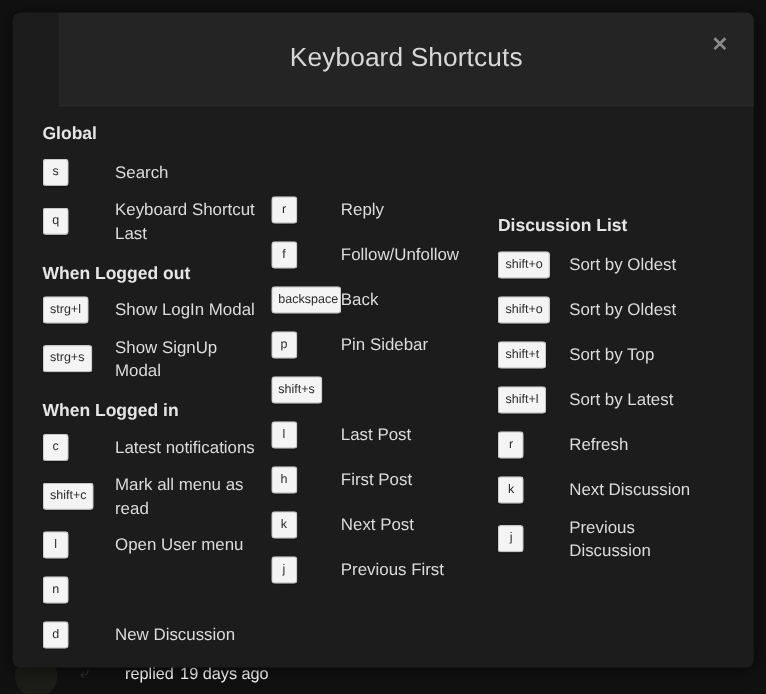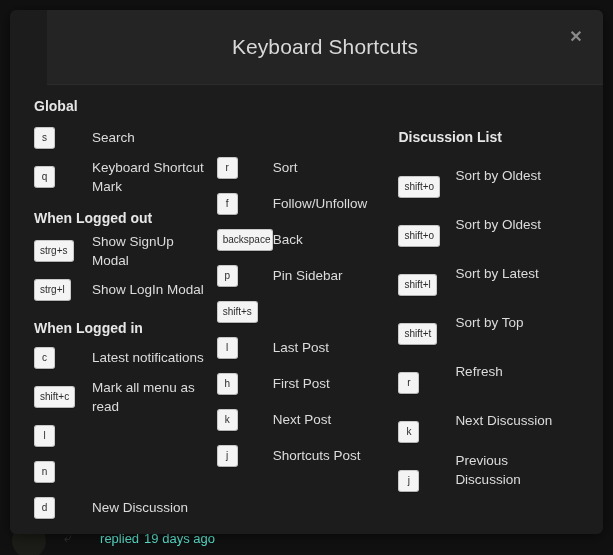--- a/index.html
+++ b/index.html
@@ -55,21 +55,21 @@
     font-size: 13px;
     transform: scaleX(-1);
     display: inline-block;
   }
   .bg-author {
     color: #3a3a36;
     font-weight: bold;
     margin-top: 48px;
   }
   .bg-time {
-    color: #5eead4;
+    color: #ffffff;
   }
 
   
   #modal {
     position: absolute;
     left: 10px;
     top: 10px;
     width: 593px;
     height: 524px;
     background: #1c1c1c;
@@ -147,21 +147,21 @@
     min-height: 32px;
     margin: 4px 0;
   }
   .key-cell {
     flex: 0 0 auto;
     display: flex;
     align-items: center;
   }
   .shortcut-column.col-0 .key-cell { width: 58px; }
   .shortcut-column.col-1 .key-cell { width: 56px; }
-  .shortcut-column.col-2 .key-cell { width: 57px; margin-top: 23px; }
+  .shortcut-column.col-2 .key-cell { width: 57px; }
 
   kbd.keycap {
     display: inline-block;
     background: #f4f4f4;
     color: #2b2b2b;
     border: 1px solid #c9c9c9;
     border-bottom-color: #b3b3b3;
     border-radius: 3px;
     font-family: "Liberation Sans", sans-serif;
     font-size: 10px;
@@ -211,71 +211,72 @@
         <div class="shortcut-row">
           <div class="key-cell">
             <kbd class="keycap">s</kbd>
           </div>
           <div class="shortcut-label">Search</div>
         </div>
         <div class="shortcut-row">
           <div class="key-cell">
             <kbd class="keycap">q</kbd>
           </div>
-          <div class="shortcut-label">Keyboard Shortcut Mark</div>
+          <div class="shortcut-label">Keyboard Shortcut Last</div>
         </div>
         <div class="group-title">When Logged out</div>
         <div class="shortcut-row">
           <div class="key-cell">
+            <kbd class="keycap">strg+l</kbd>
+          </div>
+          <div class="shortcut-label">Show LogIn Modal</div>
+        </div>
+        <div class="shortcut-row">
+          <div class="key-cell">
             <kbd class="keycap">strg+s</kbd>
           </div>
           <div class="shortcut-label">Show SignUp Modal</div>
         </div>
-        <div class="shortcut-row">
-          <div class="key-cell">
-            <kbd class="keycap">strg+l</kbd>
-          </div>
-          <div class="shortcut-label">Show LogIn Modal</div>
-        </div>
         <div class="group-title">When Logged in</div>
         <div class="shortcut-row">
           <div class="key-cell">
             <kbd class="keycap">c</kbd>
           </div>
           <div class="shortcut-label">Latest notifications</div>
         </div>
         <div class="shortcut-row">
           <div class="key-cell">
             <kbd class="keycap">shift+c</kbd>
           </div>
           <div class="shortcut-label">Mark all menu as read</div>
         </div>
         <div class="shortcut-row">
           <div class="key-cell">
             <kbd class="keycap">l</kbd>
           </div>
+          <div class="shortcut-label">Open User menu</div>
         </div>
         <div class="shortcut-row">
           <div class="key-cell">
             <kbd class="keycap">n</kbd>
           </div>
         </div>
         <div class="shortcut-row">
           <div class="key-cell">
             <kbd class="keycap">d</kbd>
           </div>
           <div class="shortcut-label">New Discussion</div>
         </div>
       </div>
       <div class="shortcut-column col-1">
         <div class="shortcut-row">
           <div class="key-cell">
             <kbd class="keycap">r</kbd>
           </div>
-          <div class="shortcut-label">Sort</div>
+          <div class="shortcut-label">Reply</div>
         </div>
         <div class="shortcut-row">
           <div class="key-cell">
             <kbd class="keycap">f</kbd>
           </div>
           <div class="shortcut-label">Follow/Unfollow</div>
         </div>
         <div class="shortcut-row">
           <div class="key-cell">
             <kbd class="keycap">backspace</kbd>
@@ -308,48 +309,48 @@
         <div class="shortcut-row">
           <div class="key-cell">
             <kbd class="keycap">k</kbd>
           </div>
           <div class="shortcut-label">Next Post</div>
         </div>
         <div class="shortcut-row">
           <div class="key-cell">
             <kbd class="keycap">j</kbd>
           </div>
-          <div class="shortcut-label">Shortcuts Post</div>
+          <div class="shortcut-label">Previous First</div>
         </div>
       </div>
       <div class="shortcut-column col-2">
         <div class="column-title">Discussion List</div>
         <div class="shortcut-row">
           <div class="key-cell">
             <kbd class="keycap">shift+o</kbd>
           </div>
           <div class="shortcut-label">Sort by Oldest</div>
         </div>
         <div class="shortcut-row">
           <div class="key-cell">
             <kbd class="keycap">shift+o</kbd>
           </div>
           <div class="shortcut-label">Sort by Oldest</div>
         </div>
         <div class="shortcut-row">
           <div class="key-cell">
+            <kbd class="keycap">shift+t</kbd>
+          </div>
+          <div class="shortcut-label">Sort by Top</div>
+        </div>
+        <div class="shortcut-row">
+          <div class="key-cell">
             <kbd class="keycap">shift+l</kbd>
           </div>
           <div class="shortcut-label">Sort by Latest</div>
-        </div>
-        <div class="shortcut-row">
-          <div class="key-cell">
-            <kbd class="keycap">shift+t</kbd>
-          </div>
-          <div class="shortcut-label">Sort by Top</div>
         </div>
         <div class="shortcut-row">
           <div class="key-cell">
             <kbd class="keycap">r</kbd>
           </div>
           <div class="shortcut-label">Refresh</div>
         </div>
         <div class="shortcut-row">
           <div class="key-cell">
             <kbd class="keycap">k</kbd>

